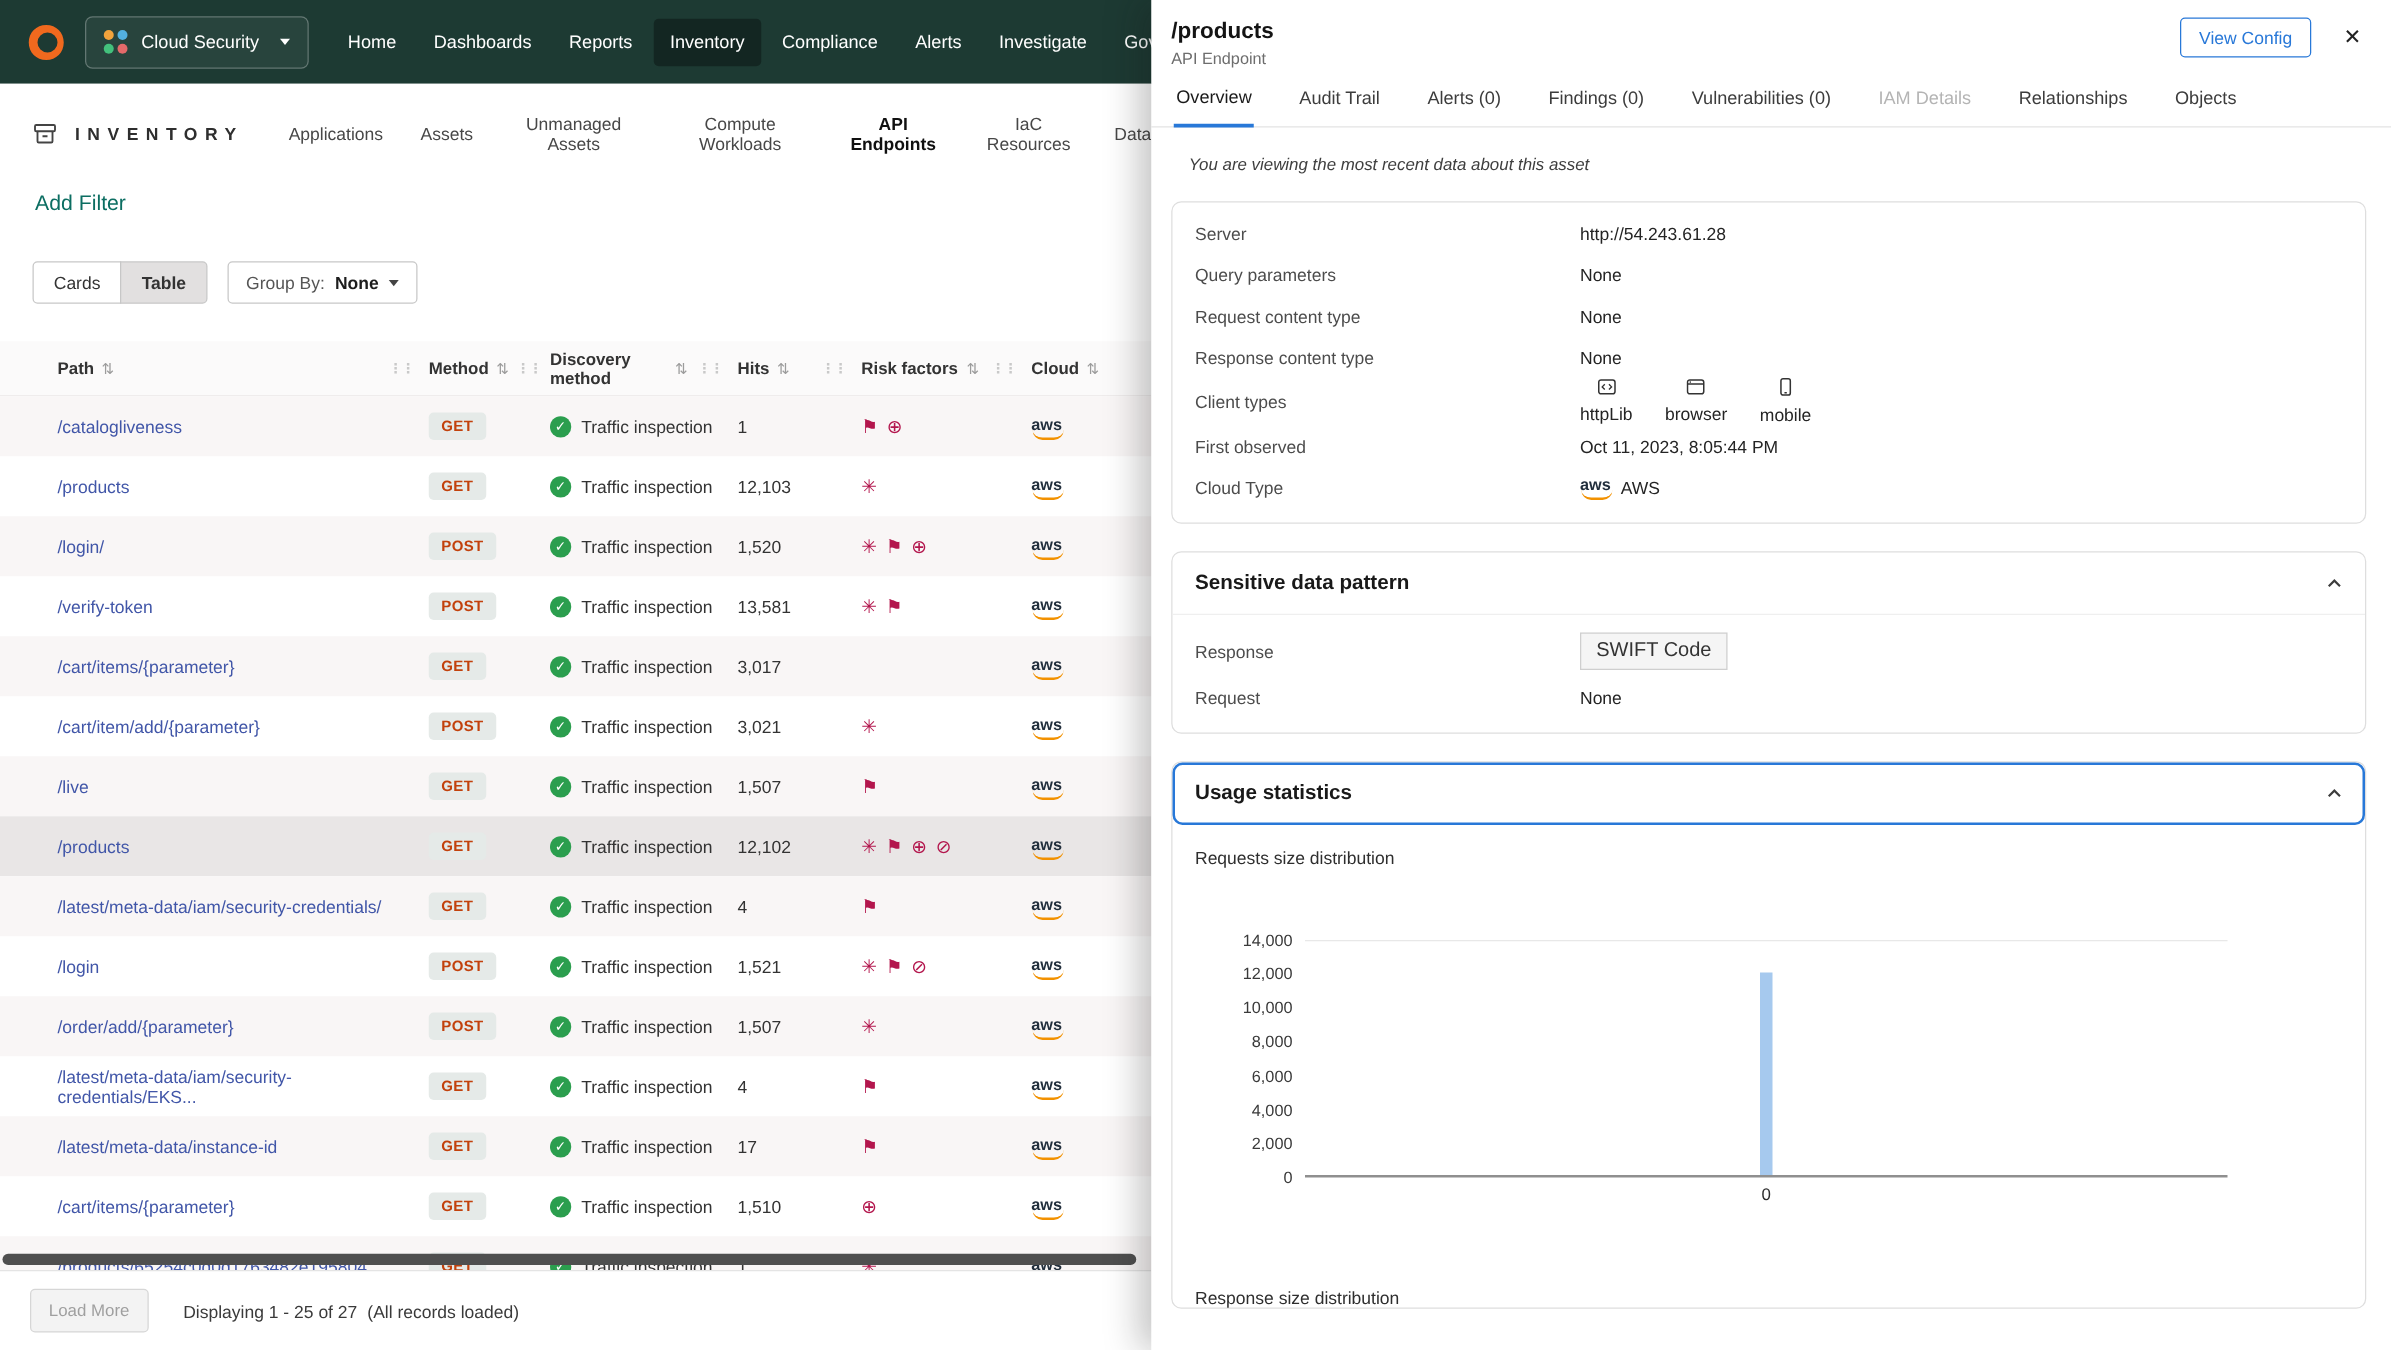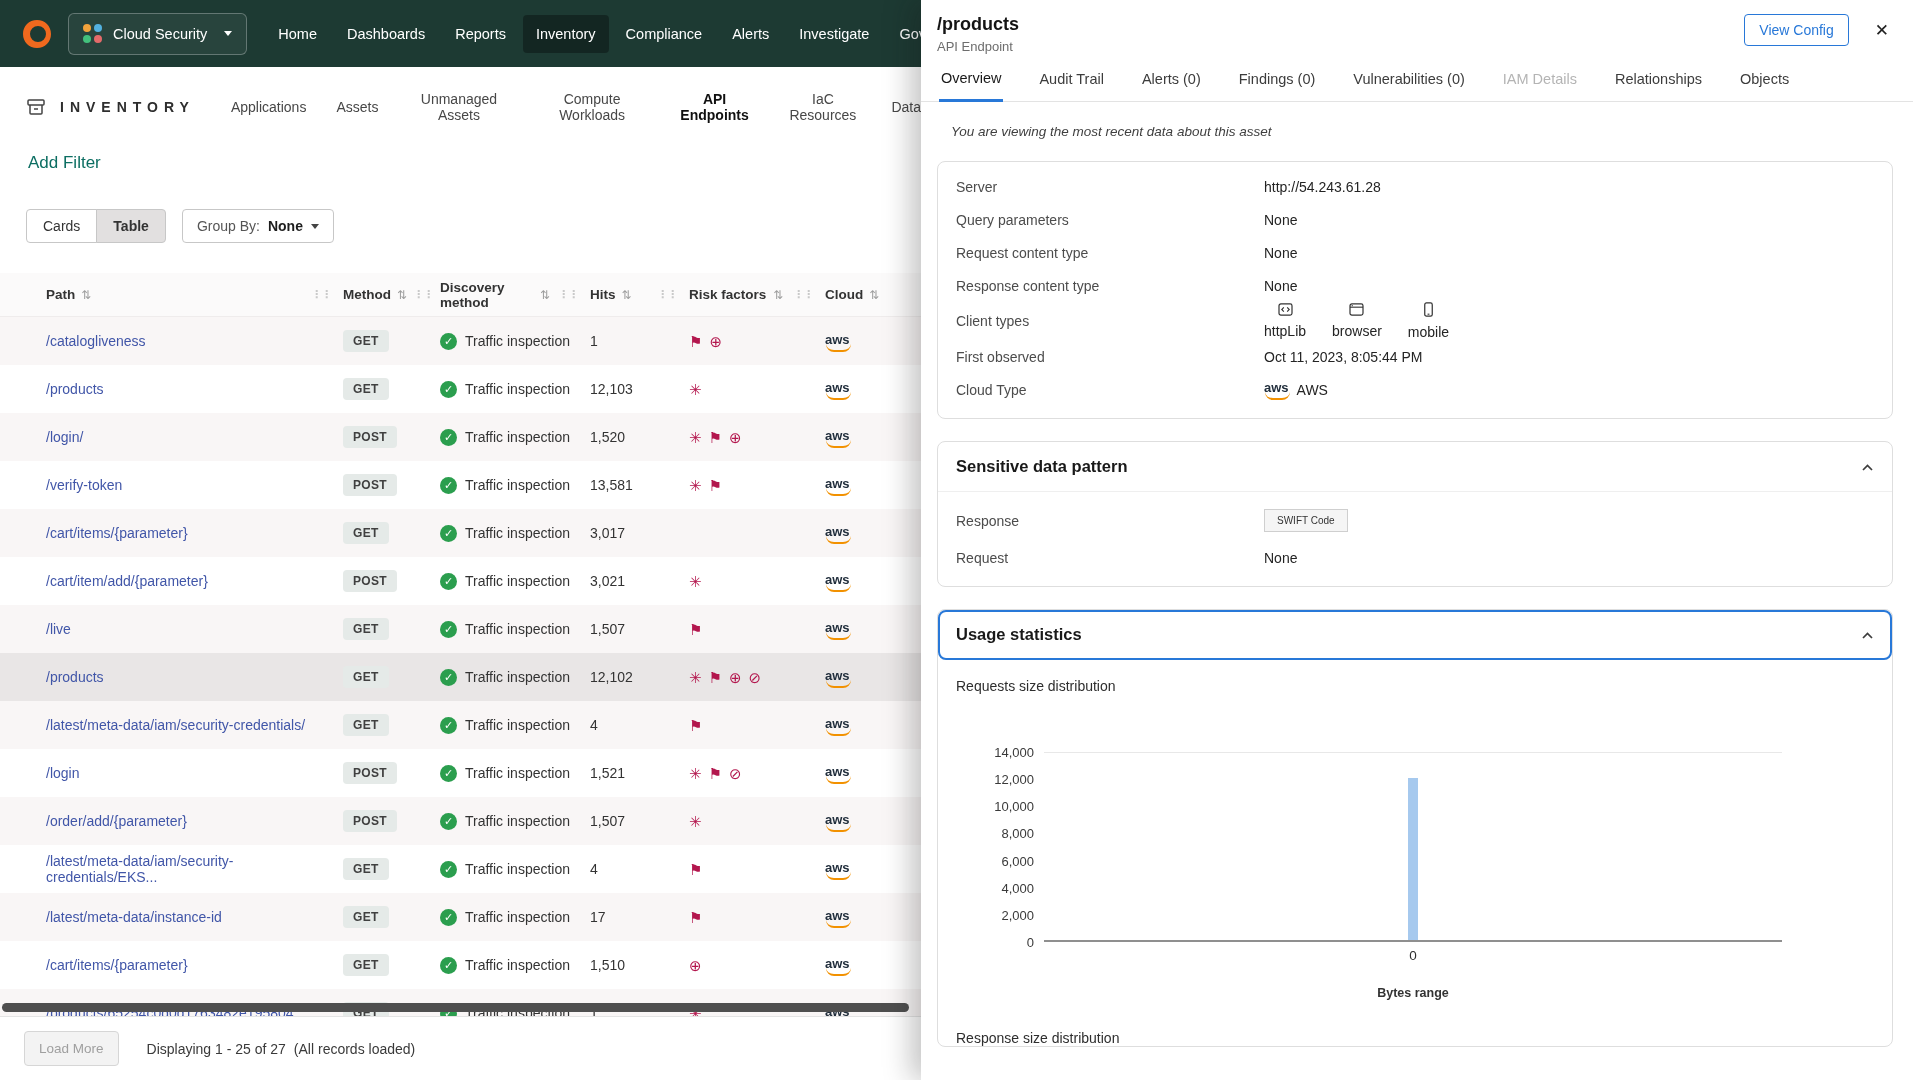--- a/index.html
+++ b/index.html
@@ -47,21 +47,21 @@
   .row { display:flex; align-items:center; height:48px; font-size:14px; color:#333; cursor:pointer; }
   .row:nth-child(odd) { background:#f9f6f6; }
   .row.selected { background:#e9e6e6; }
   .c-path { width:343px; padding-left:46px; }
   .c-method { width:97px; }
   .c-disc { width:150px; display:flex; align-items:center; gap:8px; }
   .c-hits { width:99px; }
   .c-risk { width:136px; display:flex; align-items:center; gap:7px; }
   .c-cloud { width:135px; }
   .path-link { color:#4156a8; text-decoration:none; }
-  .badge { display:inline-block; padding:4px 10px; border-radius:4px; background:#e5eae8; color:#404040; font-size:12px; font-weight:700; letter-spacing:.3px; }
+  .badge { display:inline-block; padding:4px 10px; border-radius:4px; background:#e5eae8; color:#c2410c; font-size:12px; font-weight:700; letter-spacing:.3px; }
   .check { width:17px; height:17px; border-radius:50%; background:#2b9e4e; color:#fff; font-size:11px; display:flex; align-items:center; justify-content:center; flex-shrink:0; }
   .risk { font-size:15px; color:#b3164d; line-height:1; }
   .aws-logo { font-weight:800; font-size:13px; color:#222f3d; position:relative; display:inline-block; padding-bottom:5px; }
   .aws-logo::after { content:''; position:absolute; left:1px; right:-1px; bottom:0; height:6px; border-bottom:2.2px solid #f29100; border-radius:0 0 8px 8px; }
   .hscroll { position:absolute; left:2px; bottom:68px; width:916px; height:9px; }
   .thumb { width:99%; height:100%; background:#4f4f4f; border-radius:5px; cursor:grab; }
   .left-footer { position:absolute; left:0; right:0; bottom:0; height:64px; background:#fff; border-top:1px solid #e4e4e4; display:flex; align-items:center; padding:0 24px; gap:28px; }
   .load-more { font-family:inherit; border:1px solid #d6d6d6; background:#f3f3f3; color:#9f9f9f; font-size:13.5px; border-radius:4px; padding:9px 14px; cursor:pointer; }
   .status { font-size:14px; color:#3a3a3a; display:flex; gap:8px; }
 
@@ -82,21 +82,21 @@
   .card-header { display:flex; align-items:center; justify-content:space-between; padding:15px 18px; border-bottom:1px solid #efefef; cursor:pointer; }
   .card-title { font-size:16.5px; font-weight:700; color:#191919; }
   .card-header.focused { outline:2.5px solid #2878d8; outline-offset:-2px; border-radius:8px; }
   .fields { padding:8px 18px 12px; }
   .field-row { display:flex; align-items:center; min-height:33px; font-size:14px; }
   .field-row.tall { min-height:41px; }
   .field-label { width:308px; color:#4c4c4c; flex-shrink:0; }
   .field-value { color:#242424; display:flex; align-items:center; gap:8px; }
   .client { display:flex; align-items:center; gap:7px; margin-right:18px;flex-direction:column; }
   .cicon { display:flex; }
-  .chip { border:1px solid #cfcfcf; background:#f5f5f5; border-radius:0; padding:5px 12px; font-size:10px; color:#333; }
+  .chip { border:1px solid #cfcfcf; background:#f5f5f5; border-radius:0; padding:5px 12px; font-size:16px; color:#333; }
 
   
   .chart-title { font-size:14px; color:#2e2e2e; margin:18px 18px 0; }
   .chart { position:relative; height:318px; margin:0 18px; }
   .ylabels { position:absolute; left:0; top:58px; height:190px; width:88px; }
   .ytick { position:absolute; right:10px; transform:translateY(50%); font-size:13px; color:#3a3a3a; }
   .plot { position:absolute; left:88px; right:92px; top:58px; height:190px; border-bottom:2px solid #8f8f8f; }
   .grid-top { position:absolute; top:0; left:0; right:0; border-top:1px solid #e8e8e8; }
   .bar { position:absolute; bottom:0; width:10px; transform:translateX(-50%); }
   .xtick { position:absolute; top:calc(100% + 8px); transform:translateX(-50%); font-size:13.5px; color:#2f2f2f; }
@@ -548,19 +548,18 @@
               <div class="ytick" style="bottom: 57.1429%;">8,000</div>
               <div class="ytick" style="bottom: 71.4286%;">10,000</div>
               <div class="ytick" style="bottom: 85.7143%;">12,000</div>
               <div class="ytick" style="bottom: 100%;">14,000</div>
             </div>
           <div class="plot" id="plot">
               <div class="grid-top"></div>
               <div class="bar" style="left: 50%; height: 86.4286%; background: rgb(166, 201, 238);"></div>
               <div class="xtick" style="left: 50%;">0</div>
             </div>
-          <div class="x-title">Bytes range</div>
         </div>
         <div class="chart-title">Response size distribution</div>
       </section>
     </div>
   </aside>
 </div>
 
 </body></html>

